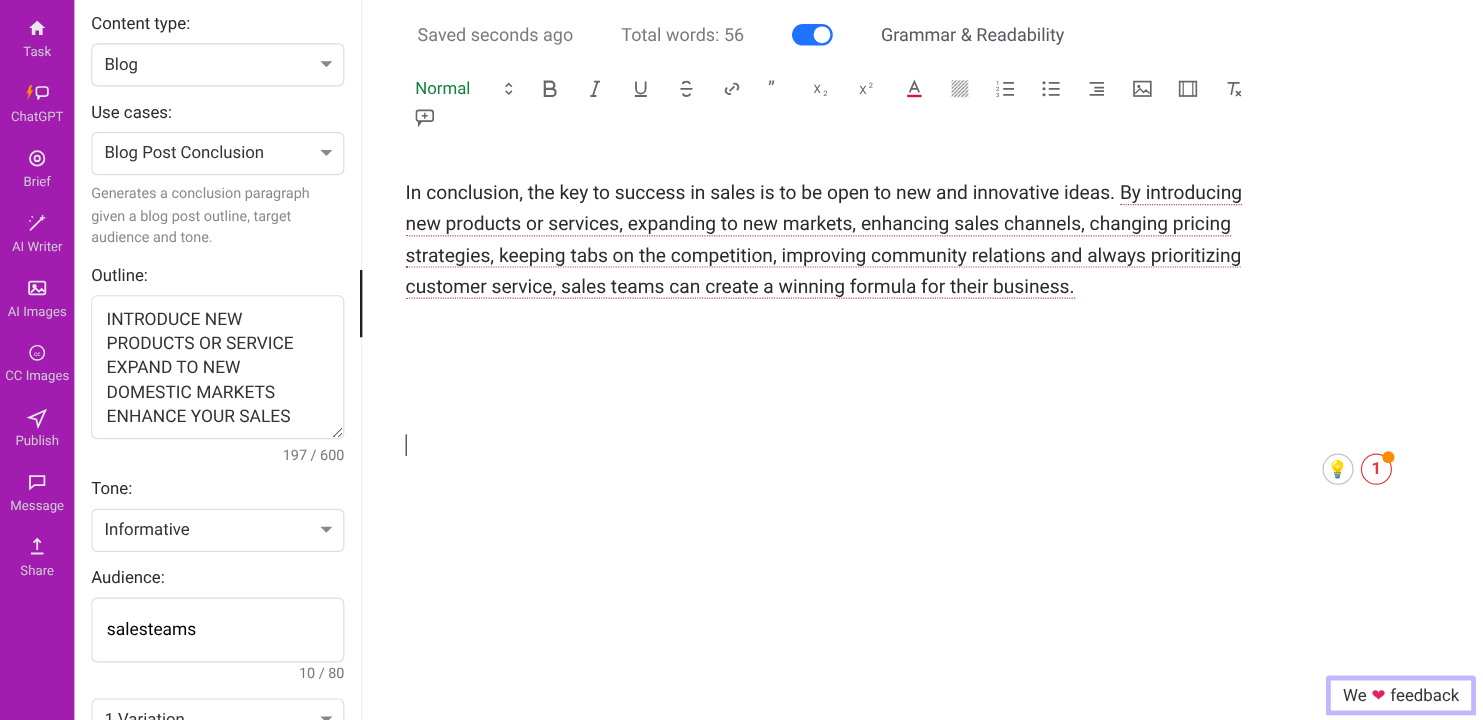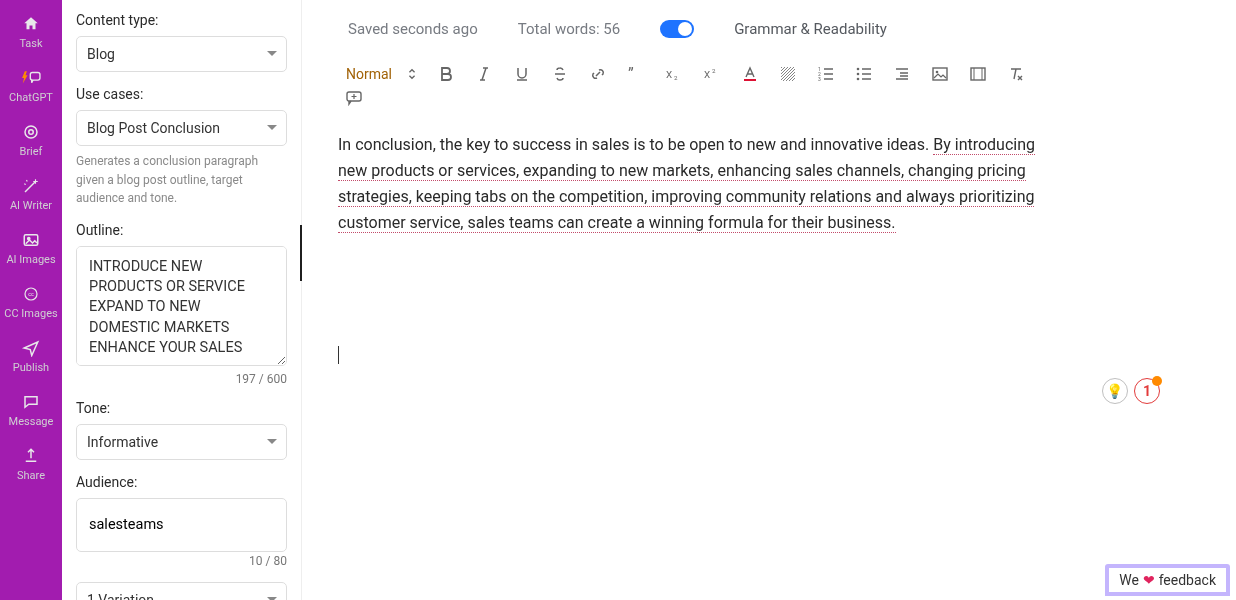--- a/index.html
+++ b/index.html
@@ -27,24 +27,24 @@
     .collapse svg { width:10px; height:14px; }
     
     .main { flex:1; background:#fff; padding:12px 28px 0 36px; height:100%; position:relative; }
     .statusbar { display:flex; align-items:center; gap:40px; margin-top:8px; margin-left:10px; color:#777b82; font-size:15px; }
     .toggle { width:34px; height:18px; background:#1e73ff; border-radius:10px; position:relative; cursor:pointer; }
     .toggle::after { content:""; position:absolute; right:2px; top:2px; width:14px; height:14px; background:#fff; border-radius:50%; }
     .stat-label { color:#55595f; }
     .toolbar { display:flex; align-items:center; gap:22px; margin:28px 0 0 8px; flex-wrap:wrap; color:#666; }
     .tb-btn { width:16px; height:16px; display:flex; align-items:center; justify-content:center; cursor:pointer; color:#666; }
     .tb-btn svg { width:16px; height:16px; }
-    .tb-style { display:flex; align-items:center; gap:16px; font-size:14px; color:#a16207; cursor:pointer; }
+    .tb-style { display:flex; align-items:center; gap:28px; font-size:14px; color:#15803d; cursor:pointer; }
     .tb-style svg { width:8px; height:12px; }
     .tb-row2 { margin-top:8px; margin-left:8px; }
-    .content { max-width:720px; margin-top:26px; font-size:16px; line-height:1.62; color:#2a2a2a; }
+    .content { max-width:720px; margin-top:42px; font-size:16px; line-height:1.62; color:#2a2a2a; }
     .content .uline { border-bottom:1px dotted #c24b6a; }
     .cursor { display:inline-block; width:1px; height:18px; background:#333; margin-top:110px; }
     .help-pins { position:absolute; right:76px; top:378px; display:flex; gap:6px; align-items:center; }
     .pin { width:26px; height:26px; border-radius:50%; border:1.5px solid #bfbfbf; display:flex; align-items:center; justify-content:center; font-size:14px; font-weight:700; background:#fff; }
     .pin.red { border-color:#e23b3b; color:#e23b3b; position:relative; }
     .pin.red::after { content:""; position:absolute; top:-3px; right:-3px; width:10px; height:10px; background:#ff8a00; border-radius:50%; }
     .feedback { position:absolute; right:6px; bottom:4px; padding:4px 10px; font-size:14px; color:#333; border:4px solid #c4b5fd; background:#fff; border-radius:3px 3px 0 0; display:flex; align-items:center; gap:4px; }
     .feedback .heart { color:#e0245e; }
   </style>
 </head>

